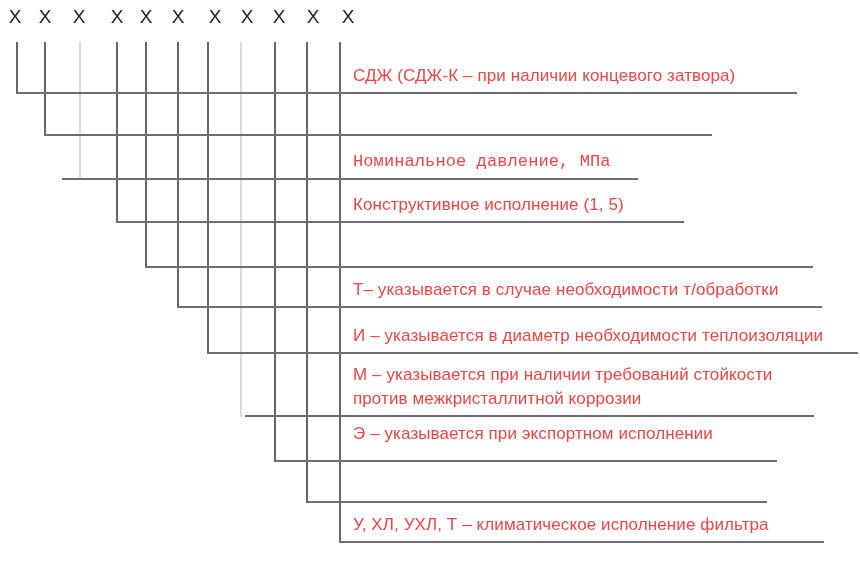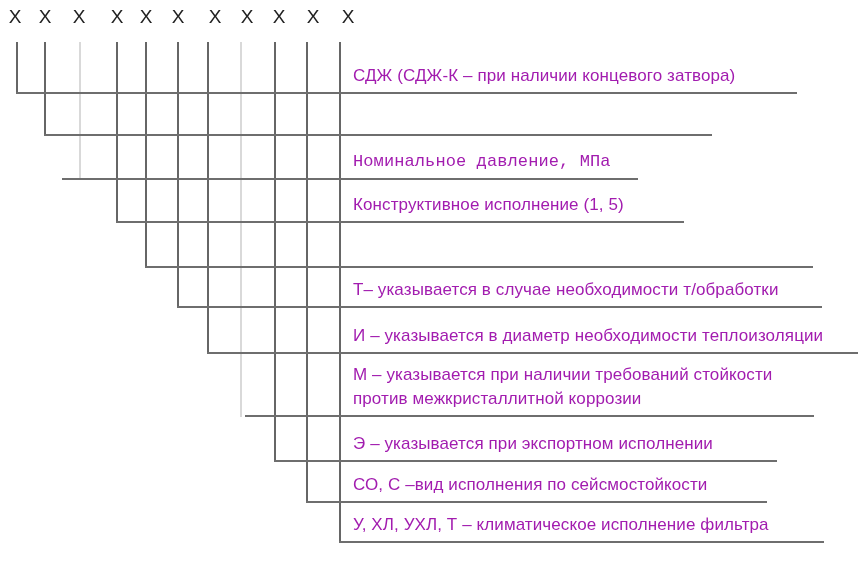--- a/index.html
+++ b/index.html
@@ -35,21 +35,21 @@
   }
   .hline {
     position: absolute;
     height: 2px;
     background: #6e6e6e;
   }
   .legend-label {
     position: absolute;
     font-size: 17px;
     line-height: 24px;
-    color: #a21caf;
+    color: #ef4444;
     white-space: pre-line;
     letter-spacing: 0.1px;
   }
 </style>
 </head>
 <body>
 
 <div class="stage">
     <div class="code-x" style="left: 15px; top: 7px;">Х</div>
     <div class="code-x" style="left: 45px; top: 7px;">Х</div>
@@ -82,18 +82,17 @@
     <div class="legend-label" style="left: 353px; bottom: 346px;">Конструктивное исполнение (1, 5)</div>
     <div class="hline" style="left: 145px; top: 266px; width: 668px;"></div>
     <div class="hline" style="left: 177px; top: 306px; width: 645px;"></div>
     <div class="legend-label" style="left: 353px; bottom: 261px; text-align: center;">Т– указывается в случае необходимости т/обработки</div>
     <div class="hline" style="left: 207px; top: 352px; width: 651px;"></div>
     <div class="legend-label" style="left: 353px; bottom: 215px;">И – указывается в диаметр необходимости теплоизоляции</div>
     <div class="hline" style="left: 245px; top: 415px; width: 569px;"></div>
     <div class="legend-label" style="left: 353px; bottom: 152px;">М – указывается при наличии требований стойкости
 против межкристаллитной коррозии</div>
     <div class="hline" style="left: 274px; top: 460px; width: 503px;"></div>
-    <div class="legend-label" style="left: 353px; bottom: 107px; text-align: right;">Э – указывается при экспортном исполнении</div>
+    <div class="legend-label" style="left: 353px; bottom: 117px; text-align: right;">Э – указывается при экспортном исполнении</div>
     <div class="hline" style="left: 306px; top: 501px; width: 461px;"></div>
-    <div class="legend-label" style="left: 353px; bottom: 66px;">СО, С –вид исполнения по сейсмостойкости</div>
     <div class="hline" style="left: 339px; top: 541px; width: 485px;"></div>
     <div class="legend-label" style="left: 353px; bottom: 26px;">У, ХЛ, УХЛ, Т – климатическое исполнение фильтра</div>
   </div>
 
 </body></html>

